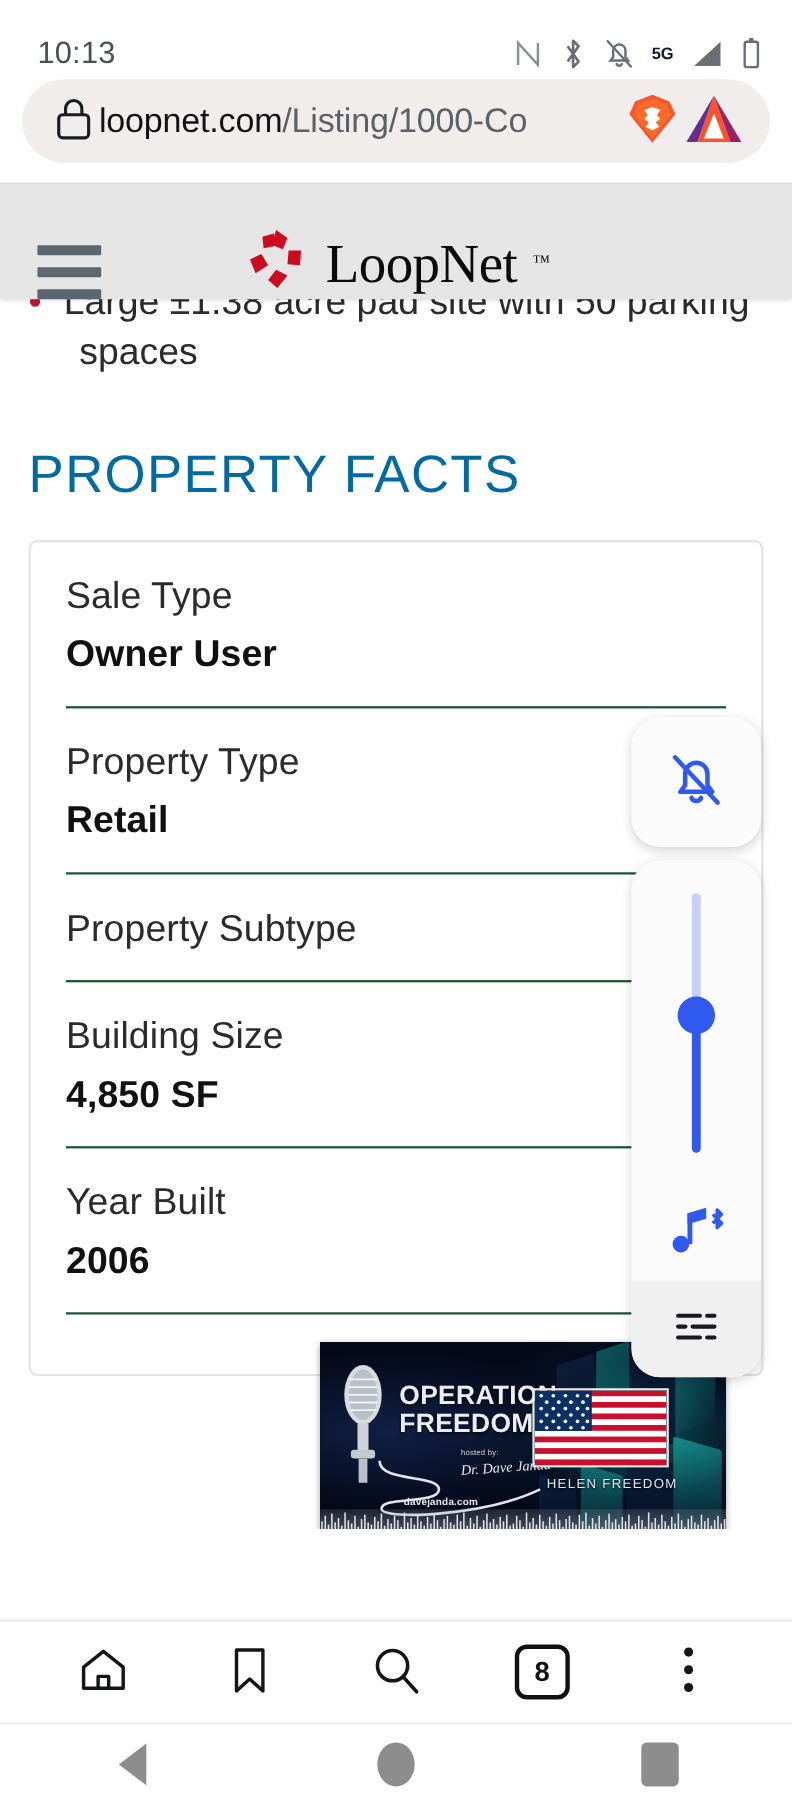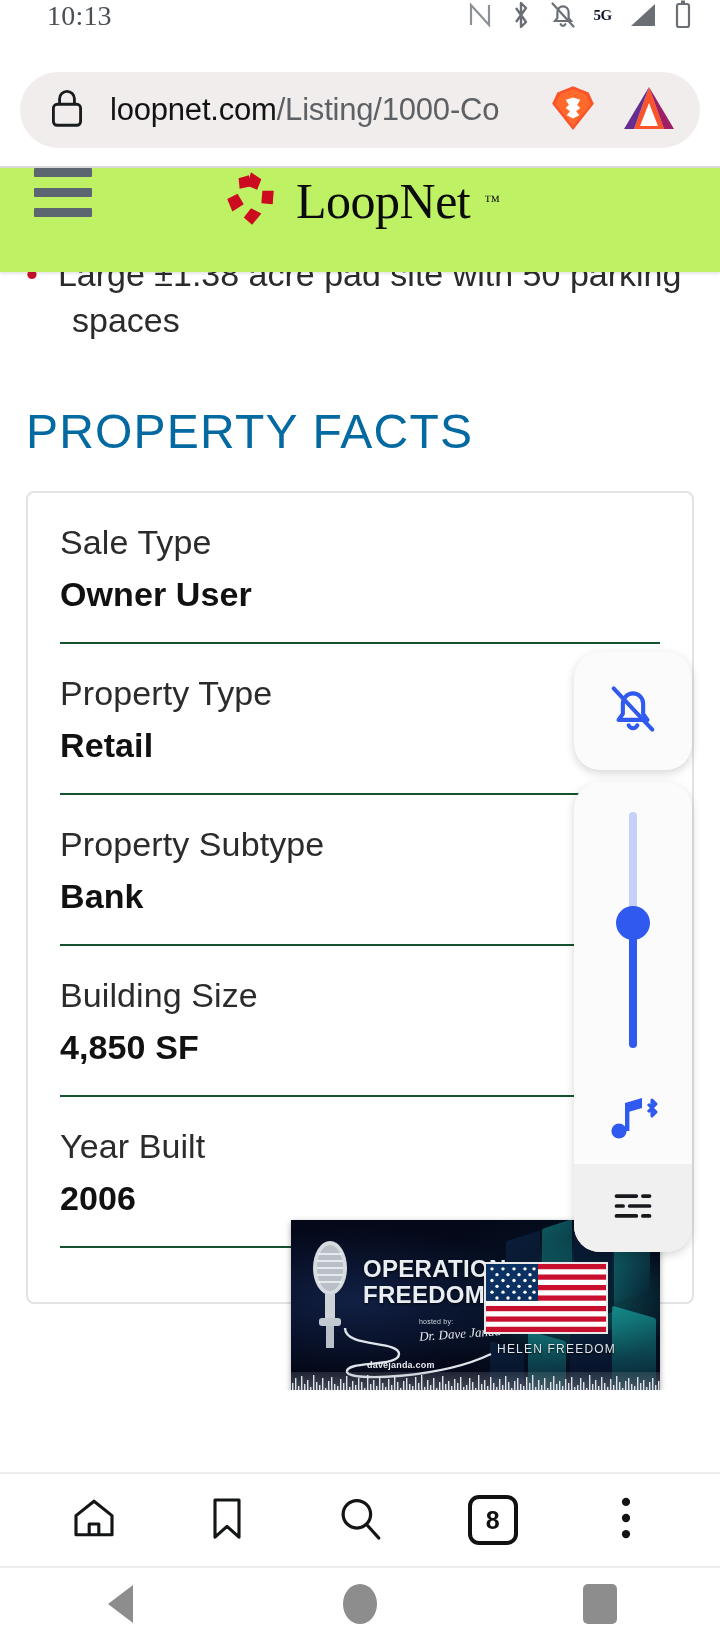--- a/index.html
+++ b/index.html
@@ -8,25 +8,24 @@
     font-family:"Liberation Sans", sans-serif;
     background:#ffffff;
     overflow:hidden;
     position:relative;
   }
 
   
   #status-bar {
     height:64px;
     display:flex;
-    align-items:flex-start;
+    align-items:flex-end;
     justify-content:space-between;
-    padding:0 28px 0 47px;
+    padding:0 28px 0 34px;
     background:#ffffff;
-    font-family:Liberation Serif, serif;
   }
   #status-clock {
     font-size:28px;
     color:#4a4f55;
     letter-spacing:0.2px;
   }
   #status-icons {
     display:flex;
     align-items:center;
     gap:16px;
@@ -44,21 +43,21 @@
     padding:8px 20px 18px 20px;
     background:#ffffff;
   }
   #url-bar {
     height:76px;
     background:#f1edec;
     border-radius:38px;
     display:flex;
     align-items:center;
     padding:0 24px 0 28px;
-    gap:24px;
+    gap:4px;
   }
   #url-text {
     flex:1;
     font-size:31px;
     color:#5d6165;
     white-space:nowrap;
     overflow:hidden;
     letter-spacing:-0.2px;
   }
   #url-text .host { color:#111315; }
@@ -88,23 +87,23 @@
     line-height:1.35;
     font-weight:300;
   }
   .bullet-dot { color:#c8102e; font-size:34px; line-height:1.35; }
 
   
   #site-header {
     position:absolute;
     top:0; left:0; right:0;
     height:104px;
-    background:#bef264;
-    display:flex;
-    align-items:flex-start;
+    background:#e5e5e5;
+    display:flex;
+    align-items:flex-end;
     padding:0 34px;
     z-index:5;
     box-shadow:0 2px 3px rgba(0,0,0,0.10);
   }
   #hamburger { width:58px; display:flex; flex-direction:column; gap:11px; cursor:pointer; }
   #hamburger span { display:block; height:9px; background:#5b6671; border-radius:1px; }
   #brand {
     position:absolute;
     left:0; right:0;
     display:flex;
@@ -427,21 +426,20 @@
       <div class="fact-row">
         <div class="fact-label">Sale Type</div>
         <div class="fact-value">Owner User</div>
       </div>
       <div class="fact-row">
         <div class="fact-label">Property Type</div>
         <div class="fact-value">Retail</div>
       </div>
       <div class="fact-row">
         <div class="fact-label">Property Subtype</div>
-        <div class="fact-value">Bank</div>
       </div>
       <div class="fact-row">
         <div class="fact-label">Building Size</div>
         <div class="fact-value">4,850 SF</div>
       </div>
       <div class="fact-row">
         <div class="fact-label">Year Built</div>
         <div class="fact-value">2006</div>
       </div>
       <div class="fact-row">

